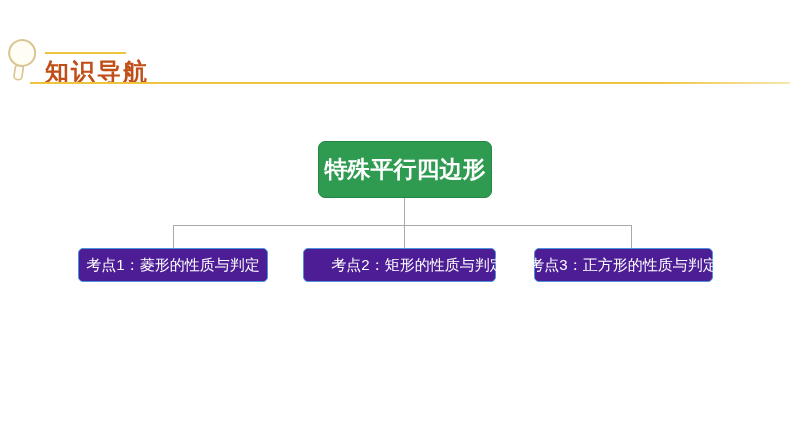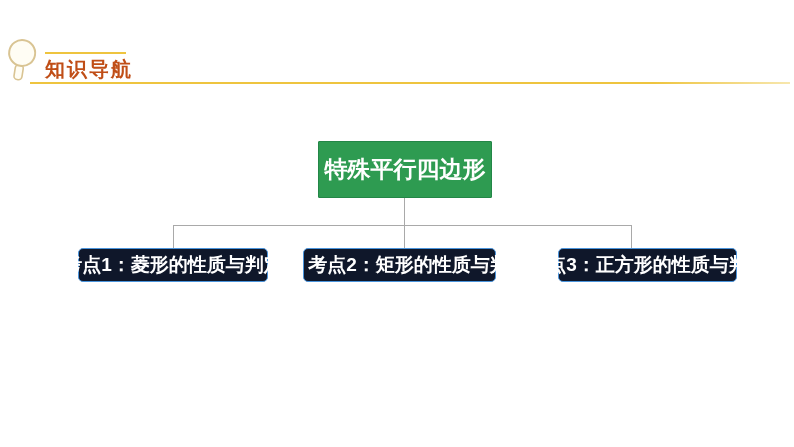--- a/index.html
+++ b/index.html
@@ -28,21 +28,21 @@
     top: 52px;
     width: 81px;
     height: 2px;
     background: #eec43f;
   }
   .section-title {
     position: absolute;
     left: 45px;
     top: 56px;
     font-family: "DejaVu Serif", "Liberation Serif", serif;
-    font-size: 20px;
+    font-size: 24px;
     font-weight: bold;
     letter-spacing: 2px;
     color: #c04e17;
     white-space: nowrap;
   }
   .accent-line-long {
     position: absolute;
     left: 30px;
     top: 82px;
     width: 760px;
@@ -59,36 +59,35 @@
     color: #ffffff;
     white-space: nowrap;
   }
   .root-node {
     left: 318px;
     top: 141px;
     width: 174px;
     height: 57px;
     background: #2e9b51;
     border: 1px solid #238647;
-    border-radius: 1px;
+    border-radius: 7px;
     font-size: 23px;
     font-weight: bold;
   }
   .child-node {
     top: 248px;
     height: 34px;
-    background: #0f172a;
+    background: #4c1d95;
     border: 1px solid #4a94dc;
     border-radius: 5px;
-    font-size: 19px;
-    font-weight: bold;
+    font-size: 15px;
   }
   .child-node.c1 { left: 78px;  width: 190px; }
   .child-node.c2 { left: 303px; width: 193px; padding-left: 37px; }
-  .child-node.c3 { left: 558px; width: 179px; }
+  .child-node.c3 { left: 534px; width: 179px; }
 
   
   .connector { position: absolute; background: #a9a9a9; }
   .conn-root-down  { left: 404px; top: 198px; width: 1px; height: 28px; }
   .conn-horizontal { left: 173px; top: 225px; width: 459px; height: 1px; }
   .conn-drop-1     { left: 173px; top: 225px; width: 1px; height: 23px; }
   .conn-drop-2     { left: 404px; top: 225px; width: 1px; height: 23px; }
   .conn-drop-3     { left: 631px; top: 225px; width: 1px; height: 23px; }
 </style>
 </head>

